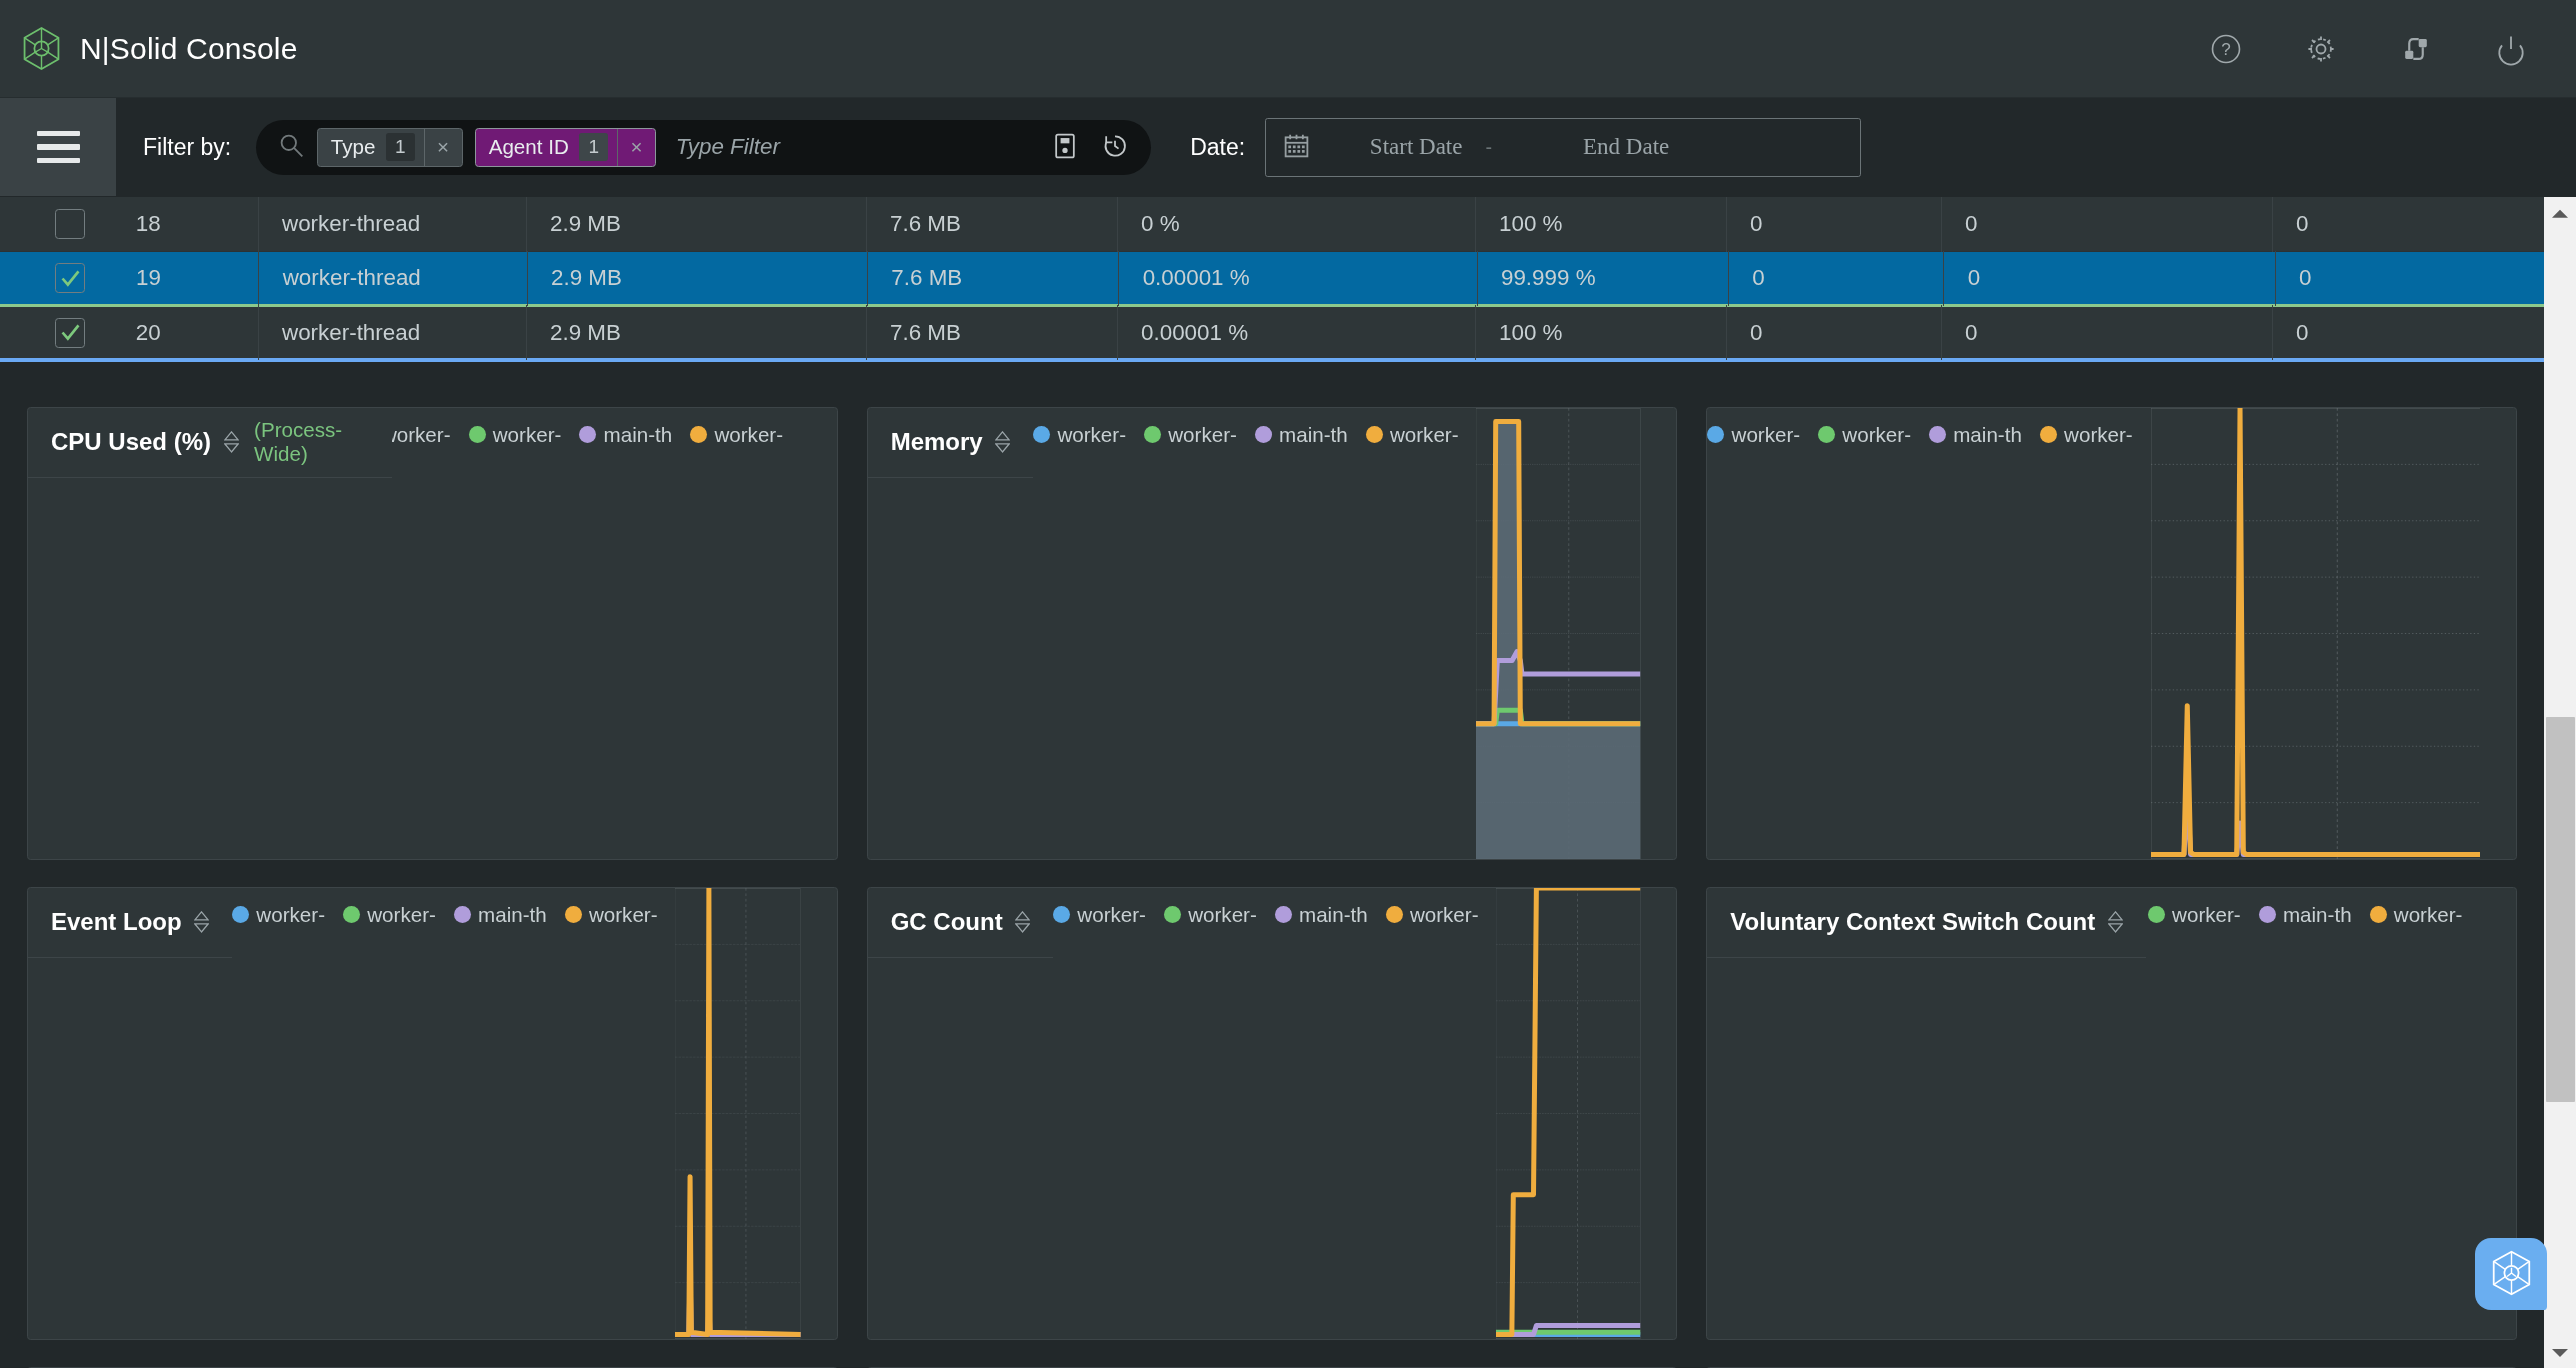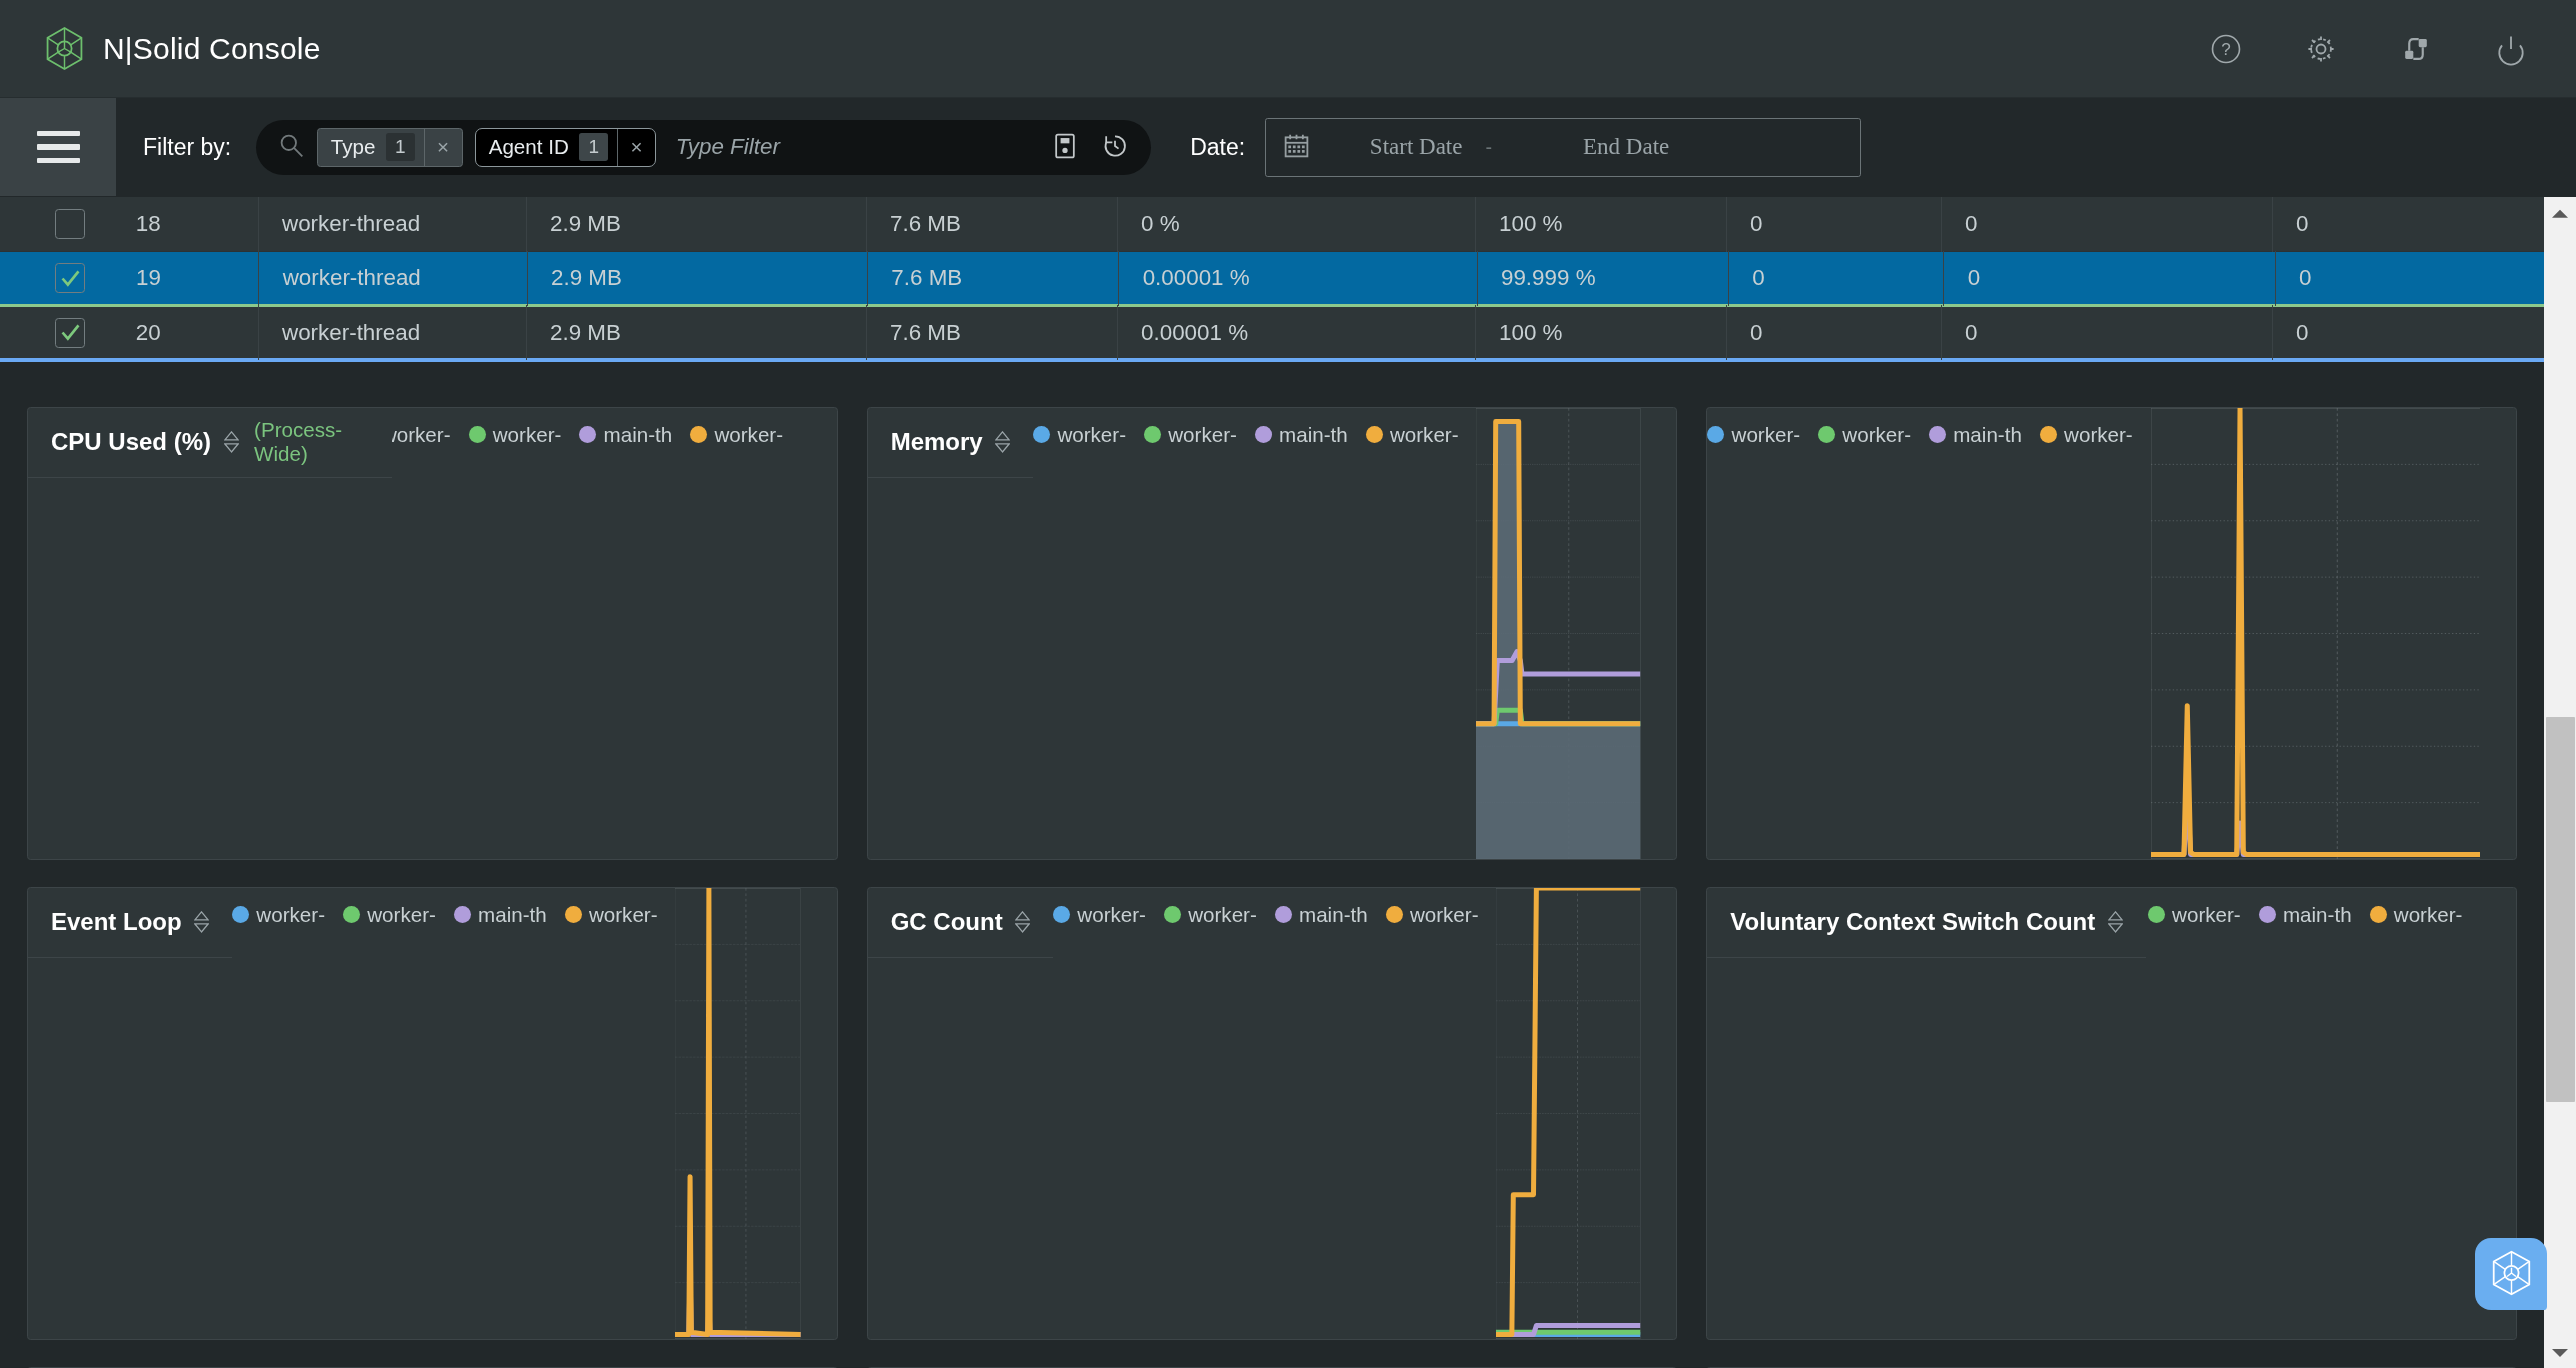--- a/index.html
+++ b/index.html
@@ -11,21 +11,21 @@
   }
   body { position: relative; }
 
   
   .topbar {
     position: absolute; left: 0; top: 0; width: 2576px; height: 98px;
     background: #2e3638;
     display: flex; align-items: center;
     border-bottom: 0.9px solid #262d2f;
   }
-  .brand { display: flex; align-items: center; padding-left: 44px; gap: 18px; }
+  .brand { display: flex; align-items: center; padding-left: 21px; gap: 18px; }
   .brand-logo { width: 41px; height: 45px; display: block; }
   .brand-title {
     color: #ffffff; font-size: 30px; letter-spacing: 0.2px; white-space: nowrap;
   }
   .topbar-actions {
     margin-left: auto; display: flex; align-items: center; gap: 59px;
     padding-right: 47px;
   }
   .ticon { width: 36px; height: 36px; display: block; opacity: .85; cursor: pointer; }
 
@@ -45,21 +45,21 @@
     margin-left: 25px; flex: 1; max-width: 895px;
     height: 55px; background: #101314; border-radius: 28px;
     display: flex; align-items: center; padding: 0 12.5px 0 21.5px; gap: 12.5px;
   }
   .search-icon { width: 27px; height: 27px; flex: none; opacity: .65; }
   .chip {
     display: flex; align-items: center; height: 39px;
     border: 0.9px solid #5d6669; border-radius: 3.6px; overflow: hidden;
     background: #3a4245; cursor: pointer;
   }
-  .chip.active { background: #000000; border-color: #8c979b; border-radius: 7px; }
+  .chip.active { background: #701a75; border-color: #8c979b; }
   .chip-label { color: #e8ecee; font-size: 20.6px; padding: 0 10.7px 0 12.5px; white-space: nowrap; }
   .chip-count {
     background: #2b3133; color: #c4cbce; font-size: 19px;
     padding: 2.7px 9px; border-radius: 2.7px; margin-right: 9px;
   }
   .chip.active .chip-count { background: #3e4649; }
   .chip-x {
     color: #9aa4a8; font-size: 20.6px; padding: 0 12.5px; height: 100%;
     display: flex; align-items: center; border-left: 0.9px solid #5d6669;
   }

